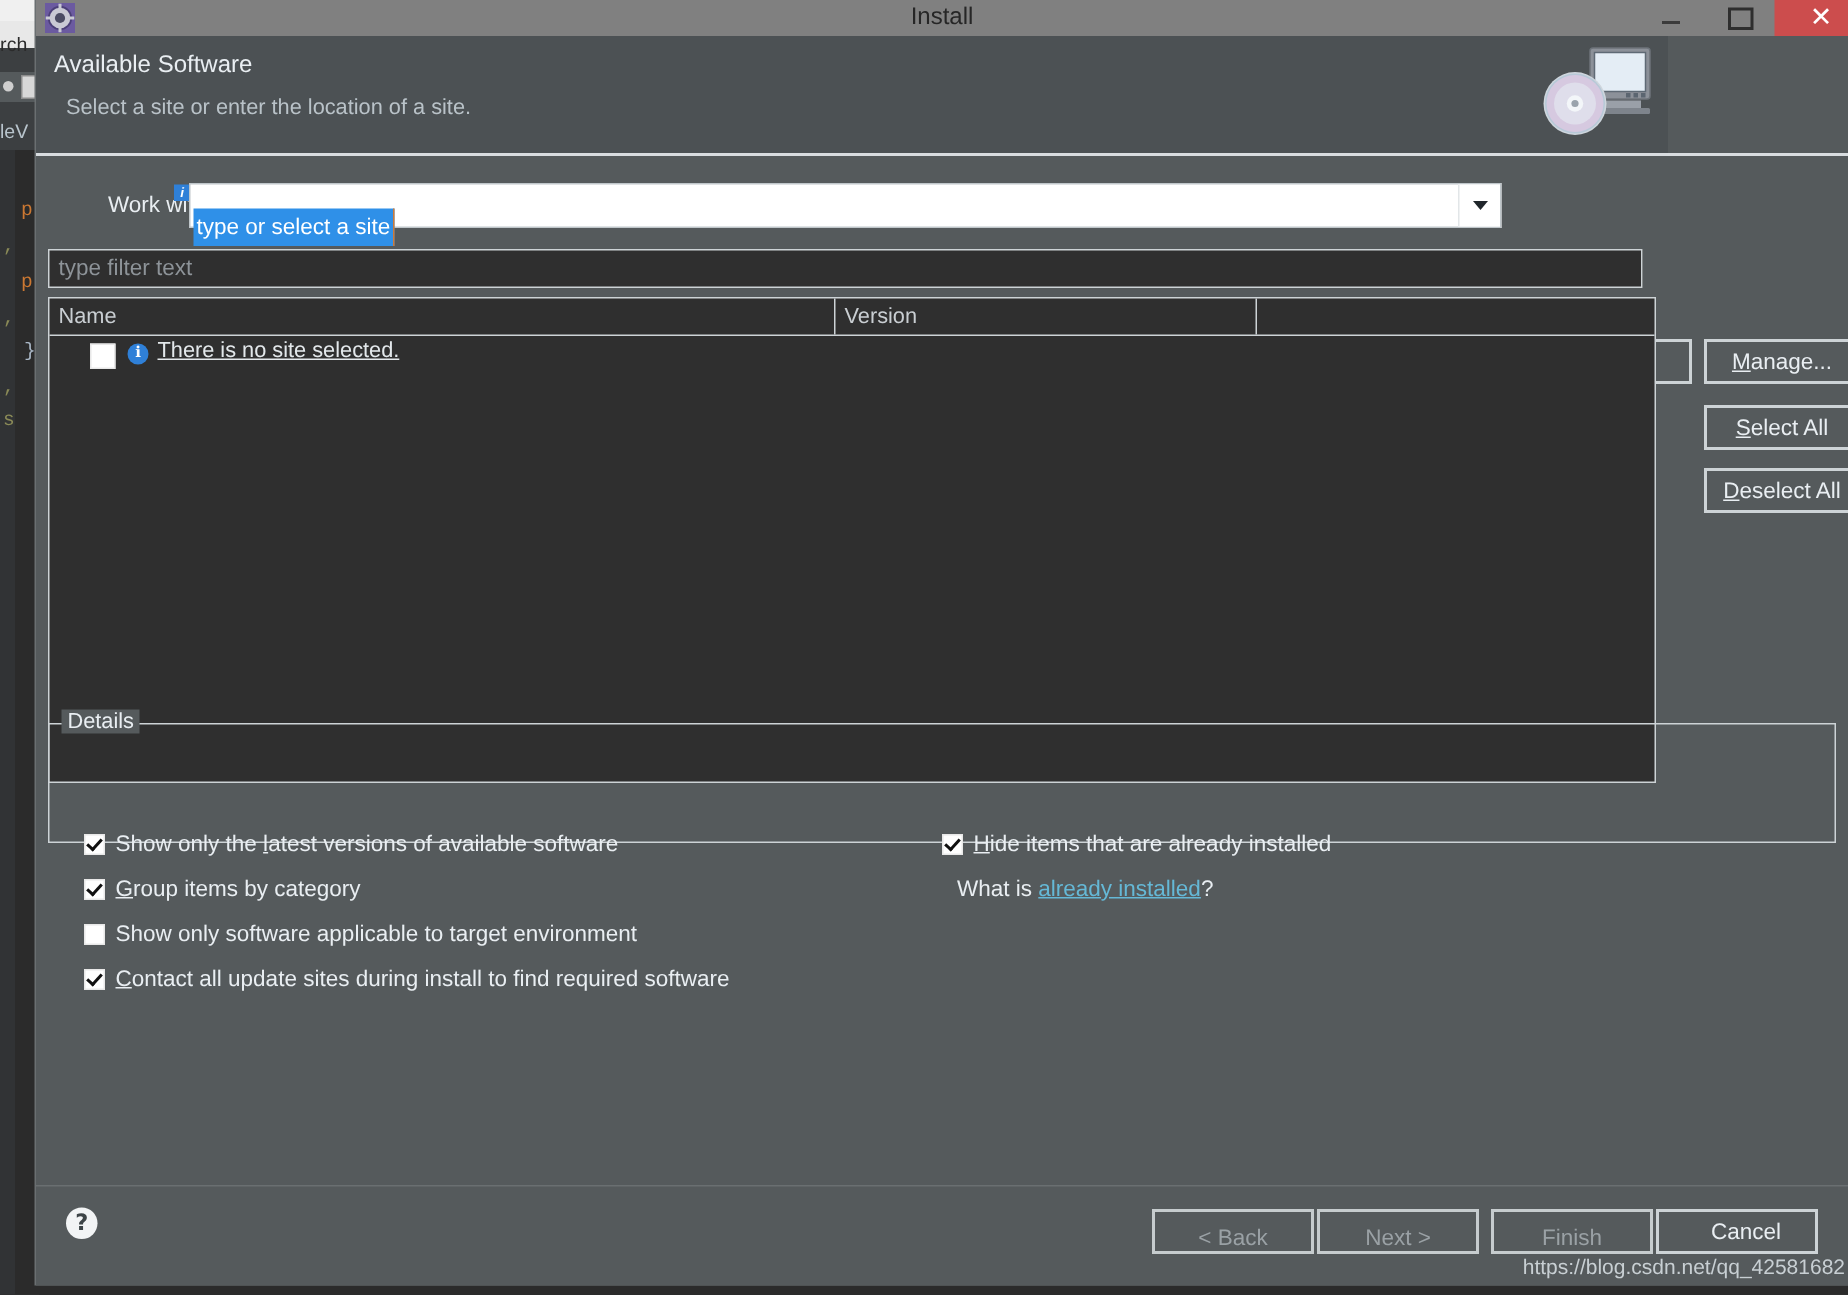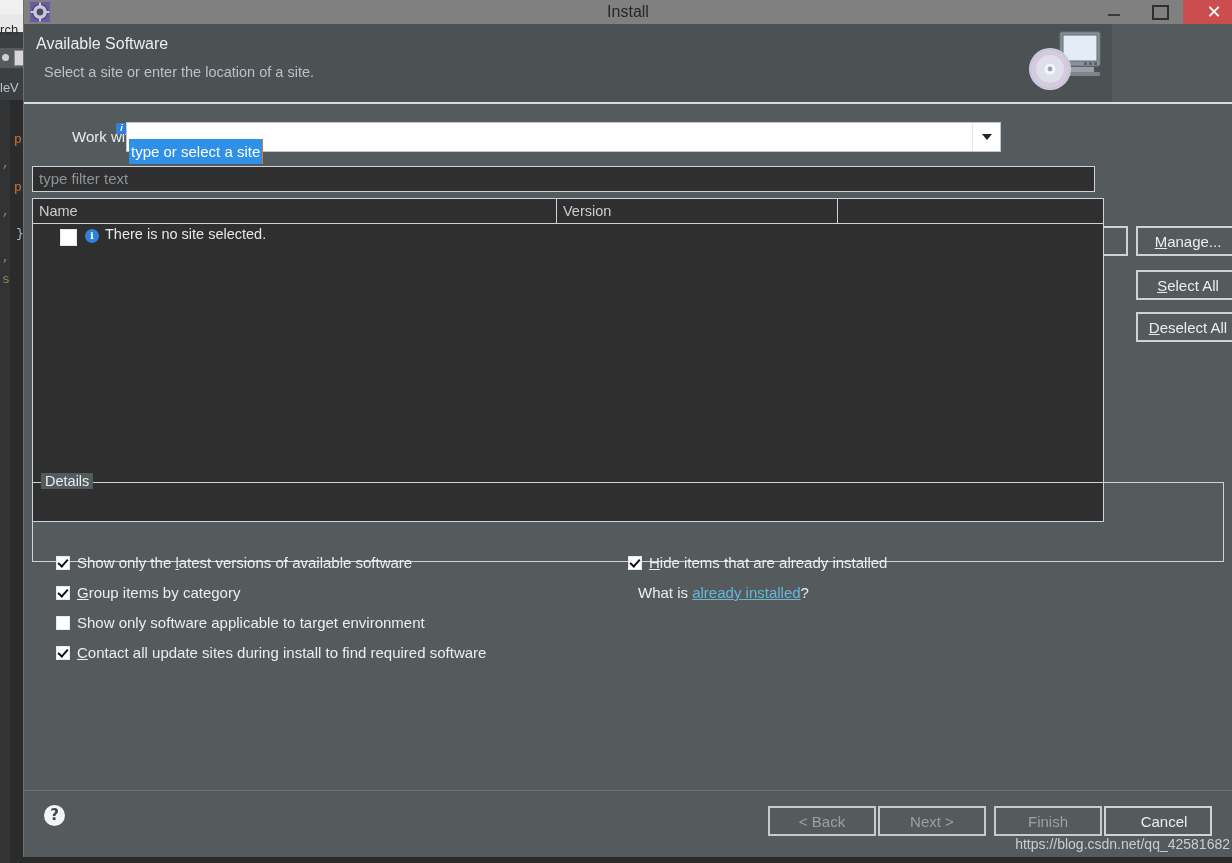--- a/index.html
+++ b/index.html
@@ -181,21 +181,21 @@
     position: absolute;
     background: #555a5c;
     border: 2px solid #cdd3d6;
     color: #e9eef2;
     font-size: 15px;
     display: flex; align-items: center; justify-content: center;
     box-sizing: border-box;
     cursor: default;
     user-select: none;
   }
-  .btn.disabled { color: #9aa1a5; border-color: #c6ccce; }
+  .btn.disabled { color: #9aa1a5; border-color: #c6ccce; align-items: flex-end; }
   .mn { text-decoration: underline; }
 
   .btn-add      { left: 1000px; top: 122px; width: 104px; height: 30px; }
   .btn-manage   { left: 1112px; top: 122px; width: 104px; height: 30px; }
   .btn-selall   { left: 1112px; top: 166px; width: 104px; height: 30px; }
   .btn-deselall { left: 1112px; top: 208px; width: 104px; height: 30px; }
 
   
   .filter-input {
     position: absolute; left: 8px; top: 62px; width: 1063px; height: 26px;
@@ -235,21 +235,21 @@
     background: #ffffff; border: 1px solid #e8e8e8;
   }
   .row-infoicon {
     position: absolute; left: 52px; top: 5px; width: 14px; height: 14px;
     border-radius: 50%; background: #2f80d8;
     color: #ffffff; font-size: 10px; font-weight: bold;
     line-height: 14px; text-align: center; font-family: "DejaVu Serif", serif;
   }
   .row-label {
     position: absolute; left: 72px; top: 2px;
-    font-size: 14.5px; color: #e3e8eb;
+    font-size: 14.5px; color: #e3e8eb; text-decoration: underline;
   }
 
   
   .details-group {
     position: absolute; left: 8px; top: 378px; width: 1192px; height: 80px;
     border: 1px solid #cdd3d6;
     box-sizing: border-box;
   }
   .details-legend {
     position: absolute; left: 8px; top: -10px;

